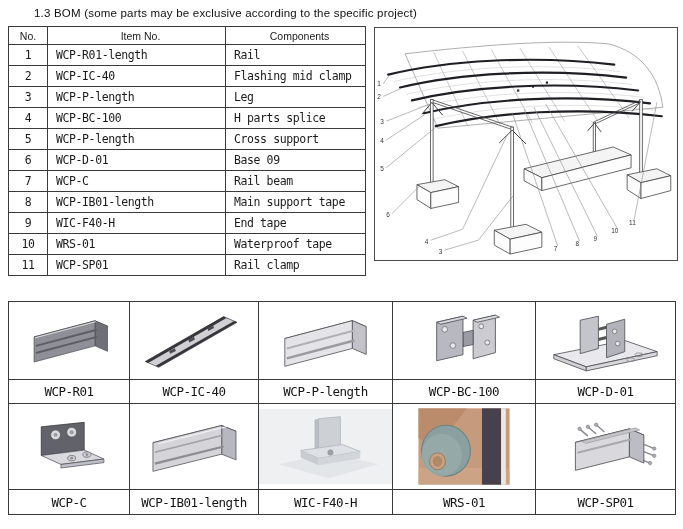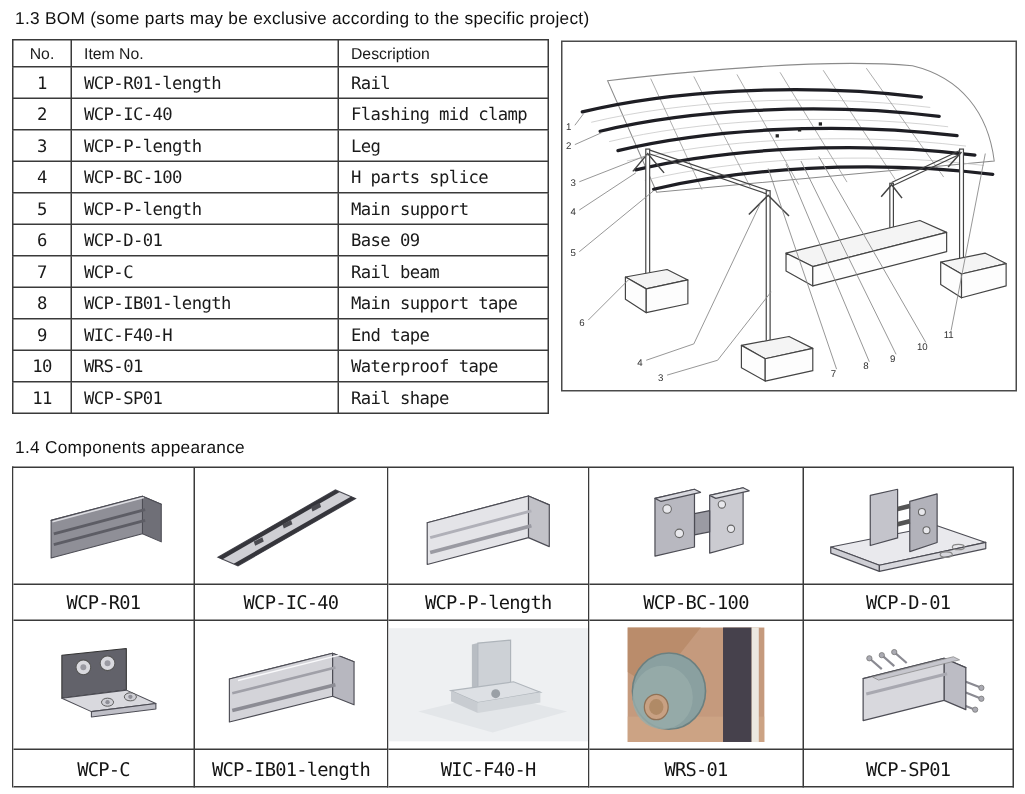--- a/index.html
+++ b/index.html
@@ -1,41 +1,41 @@
 <!DOCTYPE html>
 <html><head>
 <meta charset="utf-8">
 <style>
   html,body { margin:0; padding:0; background:#ffffff; }
   .page {
     position:relative; width:683px; height:529px; background:#fff;
     font-family:"Liberation Sans", sans-serif; color:#1a1a1a; overflow:hidden;
   }
-  .sec-title { position:absolute; font-size:11.5px; color:#111; letter-spacing:.2px; white-space:nowrap; }
+  .sec-title { position:absolute; font-size:11.5px; color:#111; letter-spacing:.2px; white-space:nowrap;margin-left:24px; }
   #title13 { left:10px; top:7px; }
   #title14 { left:10px; top:293px; }
 
   table.bom { position:absolute; left:8px; top:26px; width:357px; border-collapse:collapse; table-layout:fixed; }
   table.bom th, table.bom td {
     border:1px solid #3a3a3a; height:20px; padding:0 0 0 8px;
     overflow:hidden; white-space:nowrap; vertical-align:middle;
   }
-  table.bom th { text-align:left; font-weight:normal; font-size:10.5px; height:17px; }
+  table.bom th { text-align:center; font-weight:normal; font-size:10.5px; height:17px; }
   table.bom th.c-no { text-align:center; padding:0; }
   table.bom td { font-family:"DejaVu Sans Mono", monospace; font-size:11.5px; letter-spacing:-0.4px; }
   table.bom td.no { text-align:center; padding:0; }
 
   .diagram {
     position:absolute; left:374px; top:27px; width:304px; height:234px;
     border:1.5px solid #4a4a4a; background:#fff; box-sizing:border-box;
   }
   .diagram svg { display:block; width:100%; height:100%; }
 
   .comp {
-    position:absolute; left:8px; top:311px;
+    position:absolute; left:8px; top:301px;
     display:grid;
     grid-template-columns:121px 129px 134px 143px 140px;
     grid-template-rows:78px 24px 86px 25px;
     border-left:1px solid #3a3a3a; border-top:1px solid #3a3a3a;
   }
   .cell {
     border-right:1px solid #3a3a3a; border-bottom:1px solid #3a3a3a;
     background:#fff; display:flex; align-items:center; justify-content:center;
     overflow:hidden; box-sizing:border-box;
   }
@@ -56,21 +56,21 @@
   <table class="bom">
     <colgroup>
         <col style="width:39px">
         <col style="width:178px">
         <col style="width:140px">
       </colgroup>
     <thead>
       <tr>
         <th class="c-no">No.</th>
         <th>Item No.</th>
-        <th>Description</th>
+        <th>Components</th>
       </tr>
     </thead>
     <tbody>
       <tr>
           <td class="no">1</td>
           <td>WCP-R01-length</td>
           <td>Rail</td>
         </tr>
       <tr>
           <td class="no">2</td>
@@ -83,21 +83,21 @@
           <td>Leg</td>
         </tr>
       <tr>
           <td class="no">4</td>
           <td>WCP-BC-100</td>
           <td>H parts splice</td>
         </tr>
       <tr>
           <td class="no">5</td>
           <td>WCP-P-length</td>
-          <td>Main support</td>
+          <td>Cross support</td>
         </tr>
       <tr>
           <td class="no">6</td>
           <td>WCP-D-01</td>
           <td>Base 09</td>
         </tr>
       <tr>
           <td class="no">7</td>
           <td>WCP-C</td>
           <td>Rail beam</td>
@@ -113,21 +113,21 @@
           <td>End tape</td>
         </tr>
       <tr>
           <td class="no">10</td>
           <td>WRS-01</td>
           <td>Waterproof tape</td>
         </tr>
       <tr>
           <td class="no">11</td>
           <td>WCP-SP01</td>
-          <td>Rail shape</td>
+          <td>Rail clamp</td>
         </tr>
     </tbody>
   </table>
 
   <div class="diagram">
     <svg viewBox="0 0 304 234">
 
       <path d="M30,26 C100,18 180,11 235,16 C268,24 286,48 290,80 L63,101 Z" fill="#ffffff" stroke="#8a8a8a" stroke-width="0.7"></path>
 
       <g stroke="#c4c4c4" stroke-width="0.5" fill="none">
@@ -223,21 +223,20 @@
         <text x="64" y="228">3</text>
         <text x="180" y="225">7</text>
         <text x="202" y="220">8</text>
         <text x="220" y="215">9</text>
         <text x="238" y="207">10</text>
         <text x="256" y="199">11</text>
       </g>
     </svg>
   </div>
 
-  <div class="sec-title" id="title14">1.4 Components appearance</div>
 
   <div class="comp">
 
     <div class="cell img">
       <svg viewBox="0 0 134 76">
         <g class="ol">
             <polygon points="28,34 96,16 110,22 42,40" fill="#c7c7cd"></polygon>
         <polygon points="96,16 110,22 110,50 96,44" fill="#6f6f77"></polygon>
         <polygon points="28,34 96,16 96,44 28,62" fill="#8f8f97"></polygon>
           </g>

